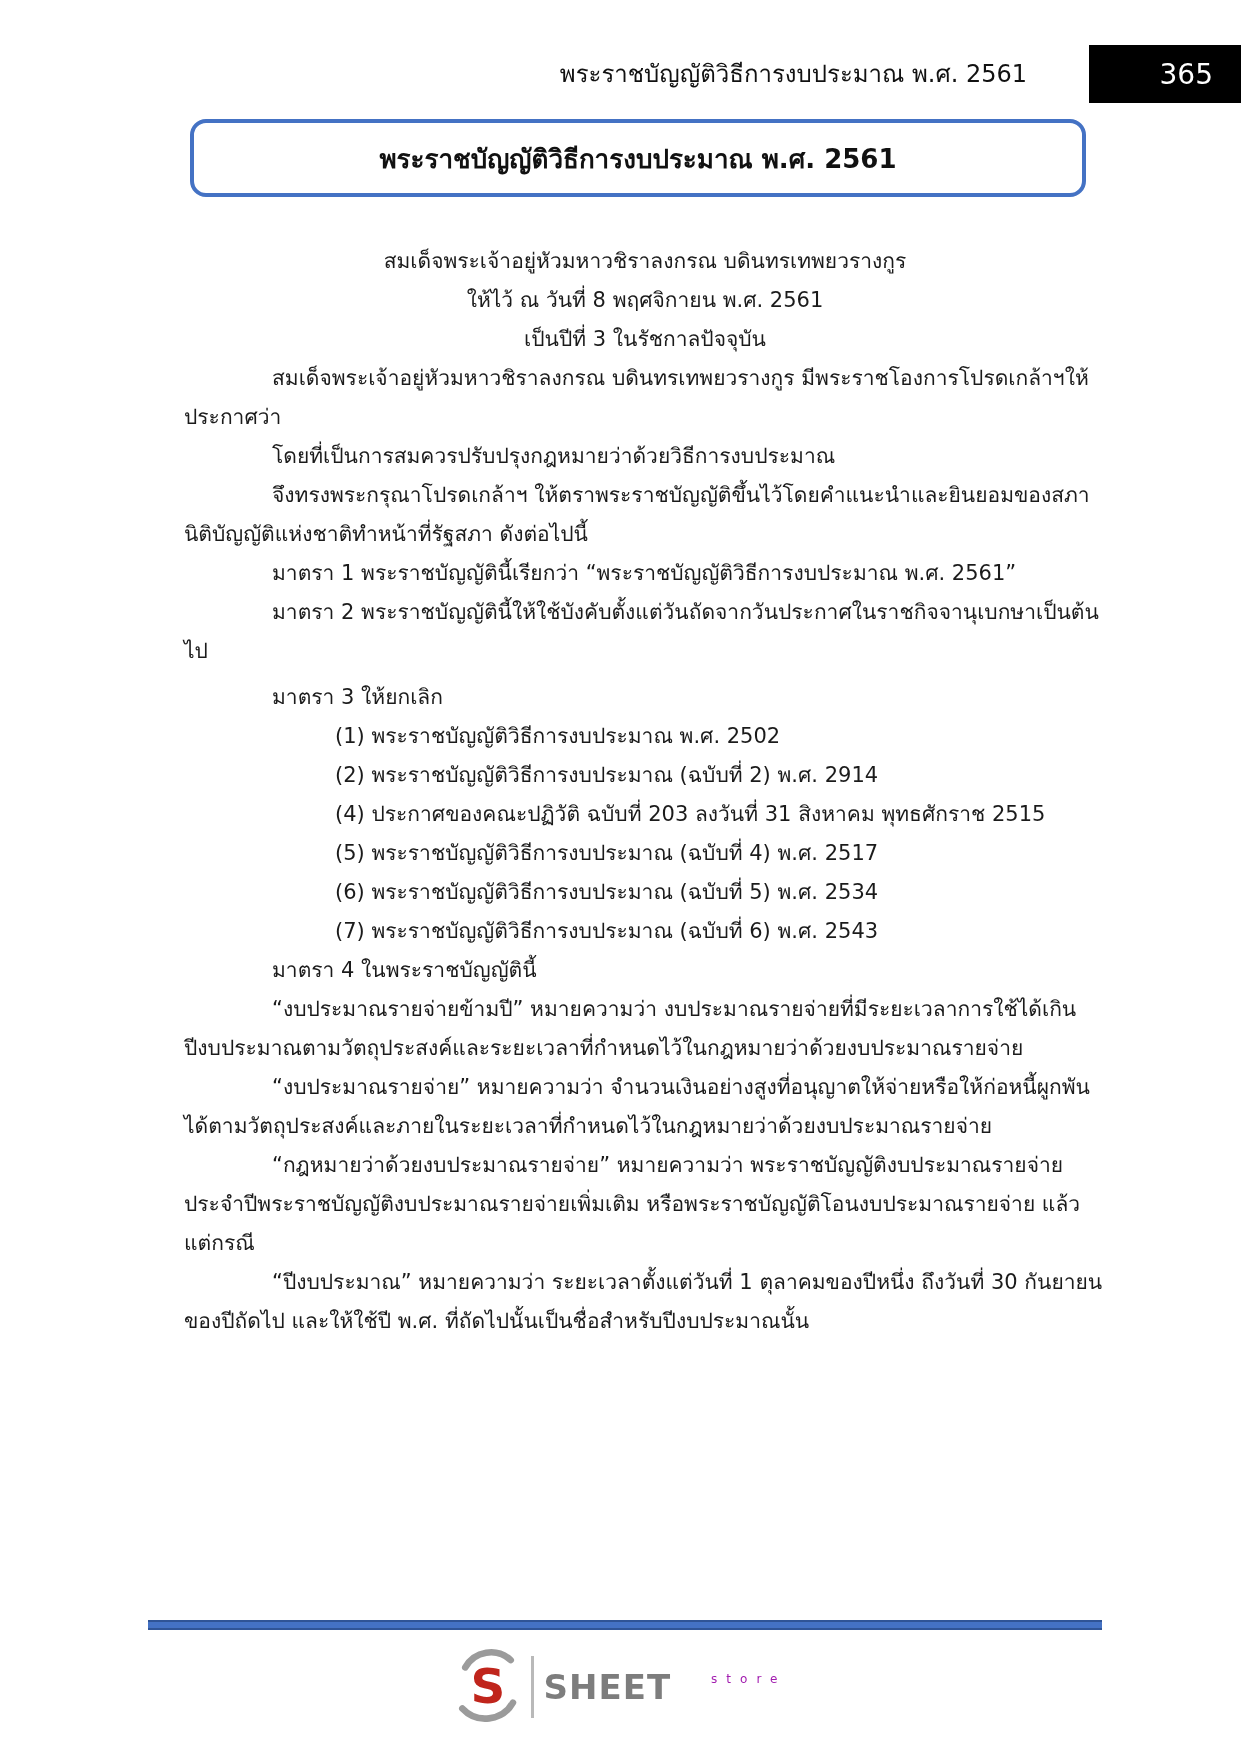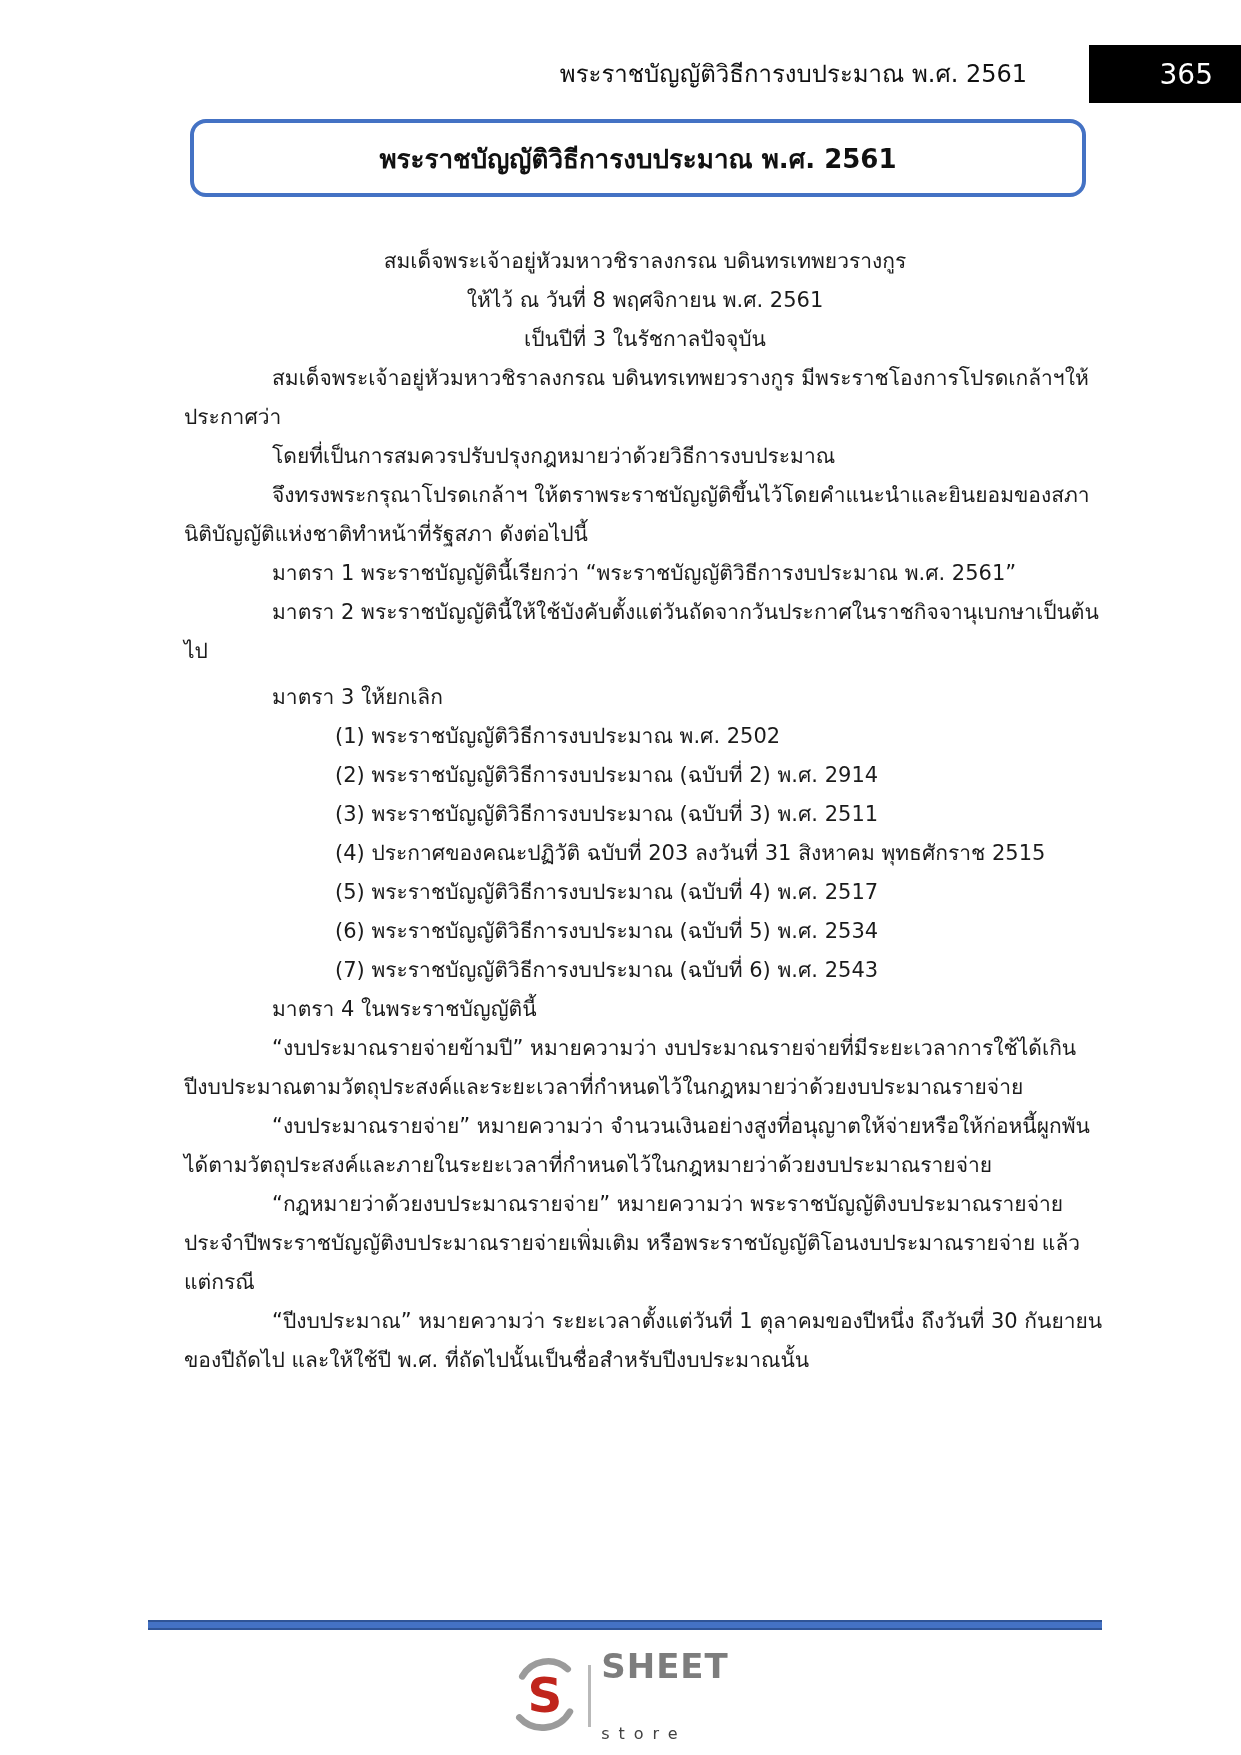--- a/index.html
+++ b/index.html
@@ -58,27 +58,27 @@
     background: #4472C4;
     border-top: 2px solid #2F5496;
     border-bottom: 2px solid #2F5496;
   }
   .footer-logo {
     position: absolute; left: 0; top: 1648px; width: 1241px;
     display: flex; align-items: center; justify-content: center;
     gap: 10px;
   }
   .logo-divider { width: 3px; height: 62px; background: #b9b9b9; }
-  .logo-text-col { display: flex; flex-direction: column; justify-content: center; gap: 40px; }
+  .logo-text-col { display: flex; flex-direction: row; justify-content: center; gap: 40px; }
   .logo-main {
     font-size: 34px; font-weight: bold; color: #7d7d7d;
     letter-spacing: 1px; line-height: 36px;
   }
   .logo-sub {
-    font-size: 16px; color: #404040;
+    font-size: 12px; color: #a21caf;
     letter-spacing: 9px; line-height: 20px;
   }
 </style>
 </head>
 <body>
 
 <div class="page">
 
   <div class="header-title">พระราชบัญญัติวิธีการงบประมาณ พ.ศ. 2561</div>
   <div class="page-number-box">
@@ -109,21 +109,20 @@
       <span>พระราชบัญญัตินี้ให้ใช้บังคับตั้งแต่วันถัดจากวันประกาศในราชกิจจานุเบกษาเป็นต้นไป</span>
     </p>
 
     <p class="para gap-before">
       <span class="sec-label">มาตรา 3</span>
       <span>ให้ยกเลิก</span>
     </p>
 
     <div class="repeal-item">(1) พระราชบัญญัติวิธีการงบประมาณ พ.ศ. 2502</div>
     <div class="repeal-item">(2) พระราชบัญญัติวิธีการงบประมาณ (ฉบับที่ 2) พ.ศ. 2914</div>
-    <div class="repeal-item">(3) พระราชบัญญัติวิธีการงบประมาณ (ฉบับที่ 3) พ.ศ. 2511</div>
     <div class="repeal-item">(4) ประกาศของคณะปฏิวัติ ฉบับที่ 203 ลงวันที่ 31 สิงหาคม พุทธศักราช 2515</div>
     <div class="repeal-item">(5) พระราชบัญญัติวิธีการงบประมาณ (ฉบับที่ 4) พ.ศ. 2517</div>
     <div class="repeal-item">(6) พระราชบัญญัติวิธีการงบประมาณ (ฉบับที่ 5) พ.ศ. 2534</div>
     <div class="repeal-item">(7) พระราชบัญญัติวิธีการงบประมาณ (ฉบับที่ 6) พ.ศ. 2543</div>
 
     <p class="para">
       <span class="sec-label">มาตรา 4</span>
       <span>ในพระราชบัญญัตินี้</span>
     </p>
 

